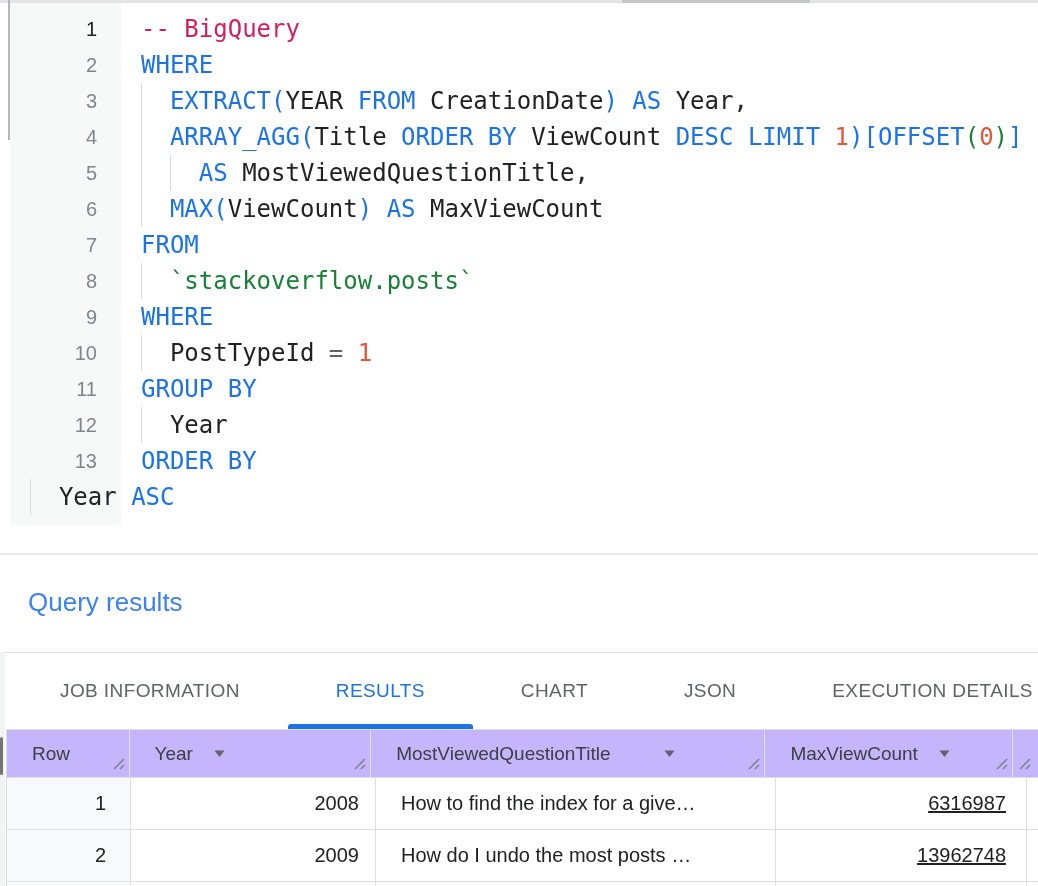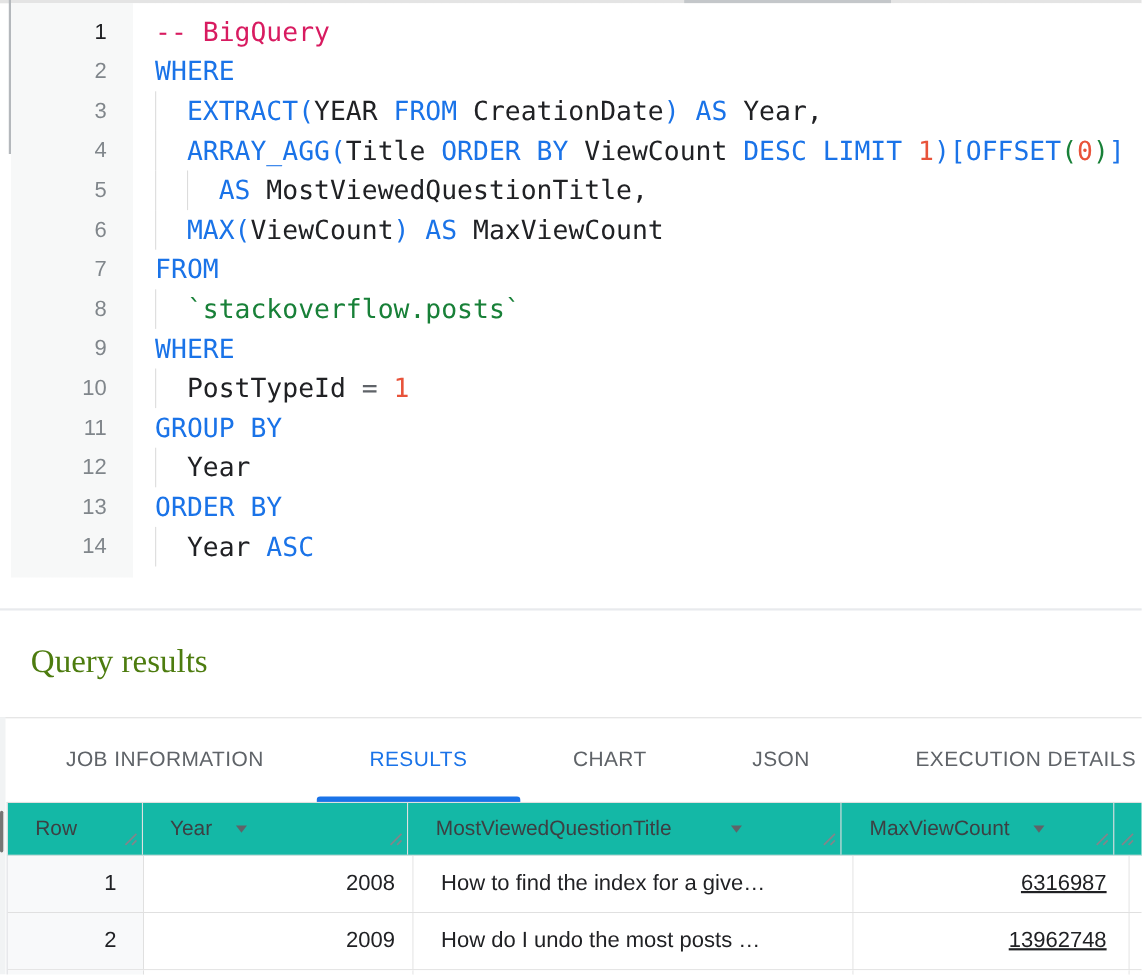--- a/index.html
+++ b/index.html
@@ -25,36 +25,36 @@
   .tok-k { color: #1a73e8; }
   .tok-p { color: #202124; }
   .tok-n { color: #e8533a; }
   .tok-g { color: #188038; }
   .tok-o { color: #5f6368; }
   .tok-t { color: #188038; text-underline-offset: 5px;
     text-decoration-thickness: 2px; }
 
   
   .qr-head { width: 1038px; height: 99px; border-top: 2px solid #e8eaed; padding: 27px 0 0 28px; }
-  .qr-head h1 { font-size: 30px; font-weight: 400; color: #4d7c0f; line-height: 40px; font-family: Liberation Serif, serif; }
+  .qr-head h1 { font-size: 26px; font-weight: 400; color: #3b82f6; line-height: 40px; }
 
   
   .tabs { position: relative; width: 1038px; height: 77px; border-top: 1px solid #e0e0e0;
     display: flex; align-items: stretch; padding-left: 12px; overflow: hidden; }
   .tab { position: relative; display: flex; align-items: center; padding: 0 48px;
     font-size: 19px; font-weight: 500; letter-spacing: 0.4px; color: #5f6368;
     white-space: nowrap; cursor: pointer; }
   .tab.active { color: #1a73e8; }
   .tab-underline { position: absolute; left: 0; bottom: 0; width: 100%; height: 5px;
     background: #1a73e8; border-radius: 3px 3px 0 0; }
 
   
   .grid { position: relative; width: 1032px; margin-left: 6px; border-top: 1px solid #e0e0e0;
     border-left: 1px solid #dadce0; overflow: hidden; }
-  .thead { display: flex; height: 48px; background: #14b8a6; border-bottom: 1px solid #e0e0e0; }
+  .thead { display: flex; height: 48px; background: #c4b5fd; border-bottom: 1px solid #e0e0e0; }
   .th { position: relative; display: flex; align-items: center; padding-left: 25px;
     font-size: 19px; font-weight: 500; color: #3c4043; border-right: 1px solid #e0e0e0; }
   .th .arr { margin-left: 20px; display: inline-flex; }
   .grip { position: absolute; right: 3px; bottom: 2px; }
   .tr { display: flex; height: 52px; border-bottom: 1px solid #e0e0e0; }
   .td { display: flex; align-items: center; font-size: 20px; color: #202124;
     border-right: 1px solid #e0e0e0; background: #fff; }
   .c0 { width: 124px; } .c1 { width: 245px; } .c2 { width: 400px; gap: 32px; } .c3 { width: 251px; }
   .c4 { flex: 1; border-right: none; }
   .td.c0 { background: #f8f9fa; justify-content: flex-end; padding-right: 24px; }
@@ -85,21 +85,21 @@
         <div class="cl"><span class="ln">4</span><span class="lc"><span class="guide" style="left: 0px;"></span><span class="tok-p">  </span><span class="tok-k">ARRAY_AGG(</span><span class="tok-p">Title </span><span class="tok-k">ORDER BY</span><span class="tok-p"> ViewCount </span><span class="tok-k">DESC LIMIT</span><span class="tok-p"> </span><span class="tok-n">1</span><span class="tok-k">)[</span><span class="tok-k">OFFSET</span><span class="tok-g">(</span><span class="tok-n">0</span><span class="tok-g">)</span><span class="tok-k">]</span></span></div>
         <div class="cl"><span class="ln">5</span><span class="lc"><span class="guide" style="left: 0px;"></span><span class="guide" style="left: 28.9px;"></span><span class="tok-p">    </span><span class="tok-k">AS</span><span class="tok-p"> MostViewedQuestionTitle,</span></span></div>
         <div class="cl"><span class="ln">6</span><span class="lc"><span class="guide" style="left: 0px;"></span><span class="tok-p">  </span><span class="tok-k">MAX(</span><span class="tok-p">ViewCount</span><span class="tok-k">)</span><span class="tok-p"> </span><span class="tok-k">AS</span><span class="tok-p"> MaxViewCount</span></span></div>
         <div class="cl"><span class="ln">7</span><span class="lc"><span class="tok-k">FROM</span></span></div>
         <div class="cl"><span class="ln">8</span><span class="lc"><span class="guide" style="left: 0px;"></span><span class="tok-p">  </span><span class="tok-t">`stackoverflow.posts`</span></span></div>
         <div class="cl"><span class="ln">9</span><span class="lc"><span class="tok-k">WHERE</span></span></div>
         <div class="cl"><span class="ln">10</span><span class="lc"><span class="guide" style="left: 0px;"></span><span class="tok-p">  PostTypeId </span><span class="tok-o">=</span><span class="tok-p"> </span><span class="tok-n">1</span></span></div>
         <div class="cl"><span class="ln">11</span><span class="lc"><span class="tok-k">GROUP BY</span></span></div>
         <div class="cl"><span class="ln">12</span><span class="lc"><span class="guide" style="left: 0px;"></span><span class="tok-p">  Year</span></span></div>
         <div class="cl"><span class="ln">13</span><span class="lc"><span class="tok-k">ORDER BY</span></span></div>
-        <div class="cl"><span class="ln">14</span><span class="lc"><span class="guide" style="left: 0px;"></span><span class="tok-p">  Year </span><span class="tok-k">ASC</span></span></div>
+        <div class="cl"><span class="lc"><span class="guide" style="left: 0px;"></span><span class="tok-p">  Year </span><span class="tok-k">ASC</span></span></div>
       </div>
   </section>
 
   <section class="qr-head">
     <h1>Query results</h1>
   </section>
 
   <section class="tabs">
       <div class="tab">
         <span>JOB INFORMATION</span>

